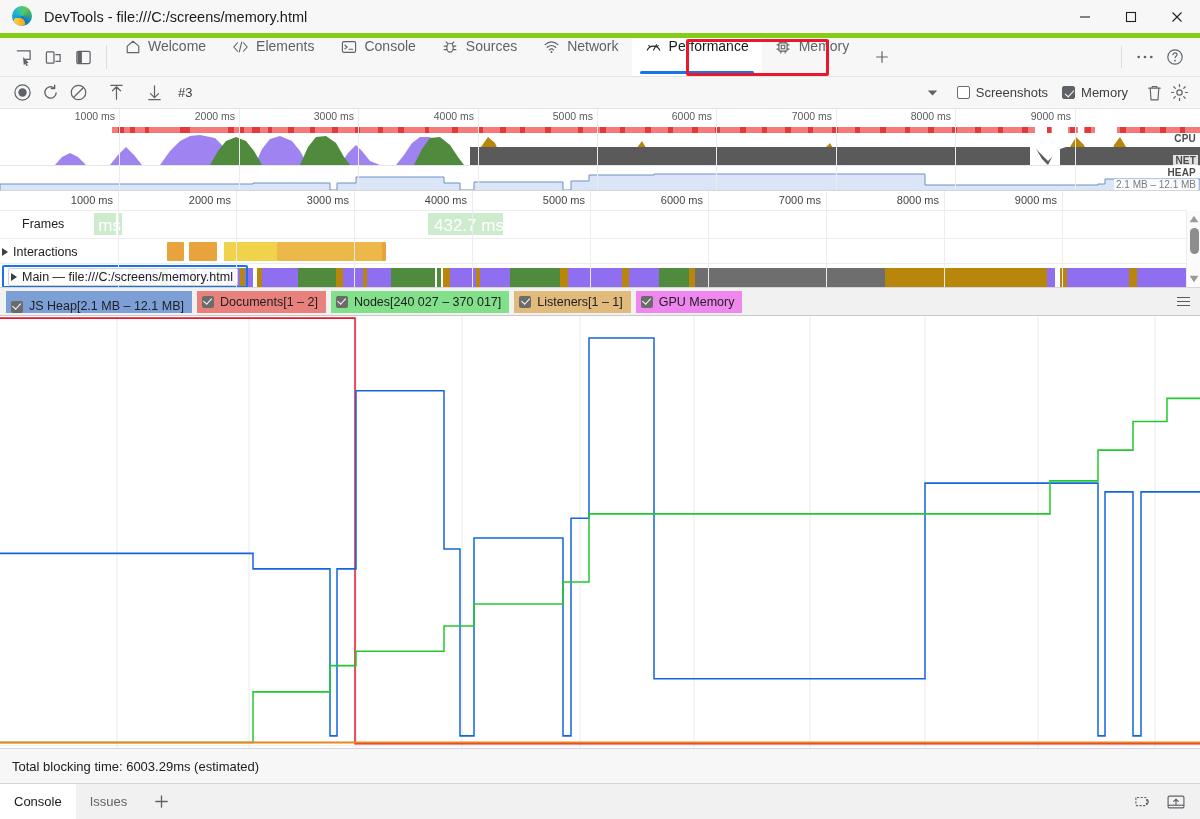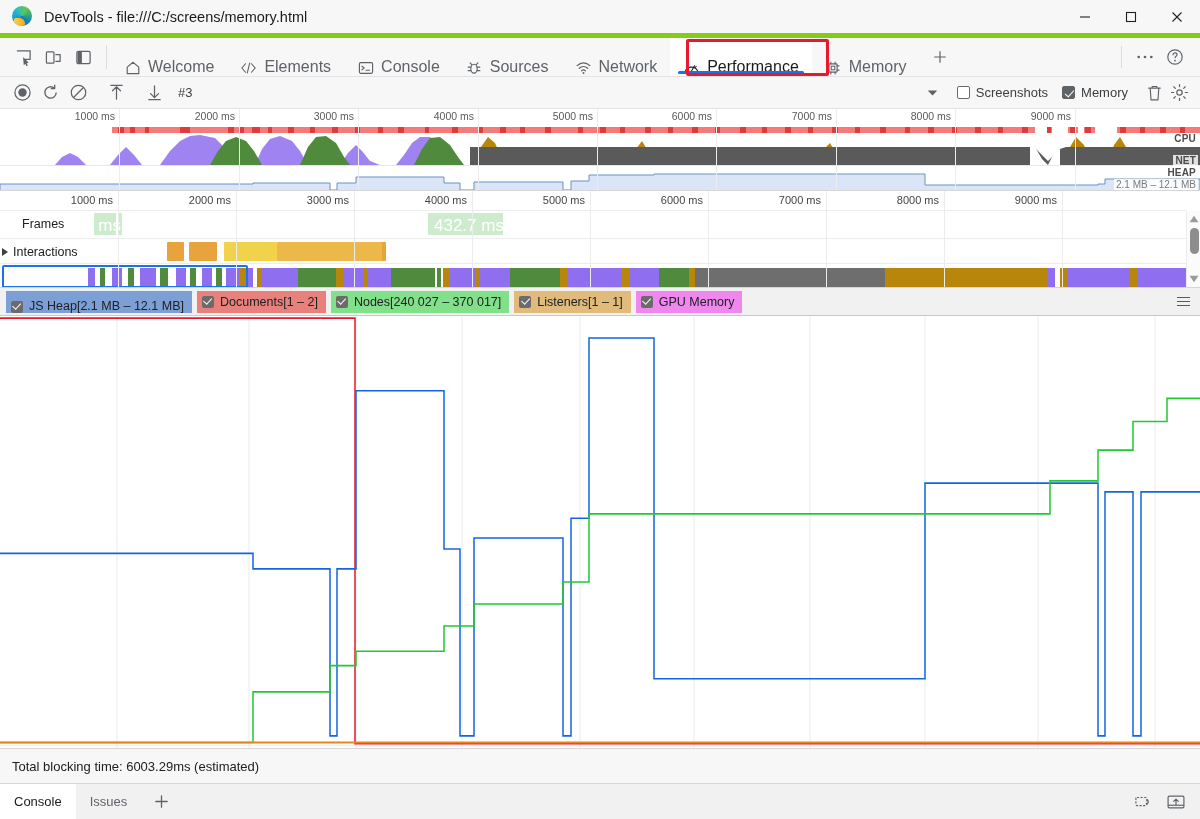--- a/index.html
+++ b/index.html
@@ -30,21 +30,21 @@
 
   
   .tabstrip {
     height: 39px; flex: 0 0 39px; display: flex; align-items: stretch;
     background: #f7f7f7; border-bottom: 1px solid #e3e3e3; position: relative;
   }
   .tool-btns { display: flex; align-items: center; padding: 0 6px 0 8px; }
   .toolbtn { width: 30px; height: 30px; display: flex; align-items: center; justify-content: center; border-radius: 3px; }
   .vsep { width: 1px; background: #dcdcdc; margin: 7px 4px 7px 2px; }
   .tabs { display: flex; align-items: stretch; }
-  .tab { display: flex; align-items: flex-end; gap: 7px; padding: 0 13px; font-size: 16px; color: #5f6368; position: relative; }
+  .tab { display: flex; align-items: flex-start; gap: 7px; padding: 0 13px; font-size: 14px; color: #5f6368; position: relative; }
   .tab .ticon { width: 17px; height: 17px; display:flex; align-items:center; justify-content:center; }
   .tab.selected { color: #1b1b1b; background: #ffffff; }
   .tab.selected:after {
     content: ""; position: absolute; left: 8px; right: 8px; bottom: 2px; height: 3px; background: #1a73e8; border-radius: 2px;
   }
   .tab-highlight {
     position: absolute; border: 3px solid #e8192c; border-radius: 2px; pointer-events: none;
   }
   .plustab { display: flex; align-items: center; padding: 0 12px; }
   .tabstrip-right { margin-left: auto; display: flex; align-items: center; padding-right: 10px; }
@@ -503,20 +503,24 @@
           <rect x="885" y="0" width="162" height="19" fill="#b8860b"></rect>
           <rect x="1047" y="0" width="8" height="19" fill="#8f6ef0"></rect>
           <rect x="1055" y="0" width="5" height="19" fill="#ffffff"></rect>
           <rect x="1060" y="0" width="7" height="19" fill="#b8860b"></rect>
           <rect x="1067" y="0" width="62" height="19" fill="#8f6ef0"></rect>
           <rect x="1129" y="0" width="8" height="19" fill="#b8860b"></rect>
           <rect x="1137" y="0" width="49" height="19" fill="#8f6ef0"></rect>
         </svg>
       </div>
       <div class="main-selected" style="left:2px; top:1px; width:246px; height:23px;"></div>
+      <div class="track-label" style="left:8px; top:4px; height:18px; border:1px solid #cfcfcf; border-radius:2px;">
+        <span class="tri"></span>
+        <span>Main — file:///C:/screens/memory.html</span>
+      </div>
     </div>
 
     <div class="scrollbar">
       <div class="sb-arrow" style="top:2px;">
         <svg width="10" height="8" viewBox="0 0 10 8">
             <path d="M5 0.8L9.4 7.2H0.6z" fill="#9a9a9a"></path>
           </svg>
       </div>
       <div class="sb-thumb" style="top:17px; height:26px;"></div>
       <div class="sb-arrow" style="bottom:2px;">

